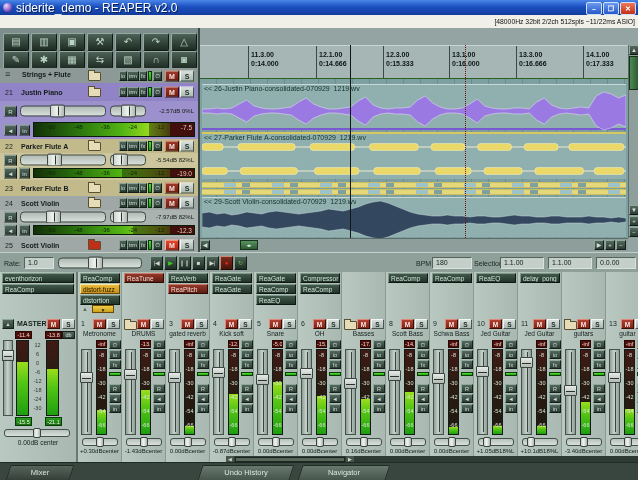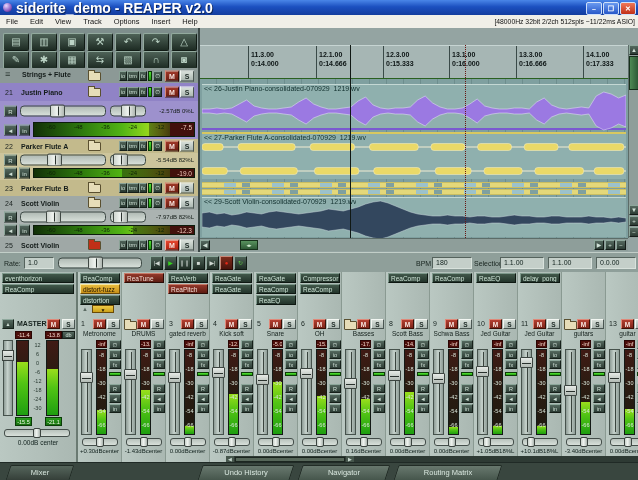--- a/index.html
+++ b/index.html
@@ -6,21 +6,21 @@
   body{width:638px;height:480px;position:relative;overflow:hidden;
        font-family:"Liberation Sans",sans-serif;background:#50605c;
        -webkit-font-smoothing:none}
   #win{position:absolute;inset:0}
 
   
   #titlebar{position:absolute;left:0;top:0;width:638px;height:15px;
     background:linear-gradient(180deg,#4a86e8,#1c50c0 45%,#123c9e);display:flex;align-items:center}
   #title-icon{width:9px;height:9px;margin:0 4px 0 3px;border-radius:50%;
     background:radial-gradient(circle at 35% 30%,#e8d8ff,#8a5ac0 60%,#3a1a60)}
-  #title-text{color:#fff;font-size:14px;font-weight:bold;text-shadow:1px 1px 0 #0a2458;white-space:nowrap}
+  #title-text{color:#fff;font-size:12px;font-weight:normal;text-shadow:1px 1px 0 #0a2458;white-space:nowrap}
   #tb-btns{position:absolute;right:2px;top:2px;display:flex;gap:1px}
   .tbb{width:14px;height:11px;font-size:7px;font-weight:bold;color:#fff;text-align:center;line-height:11px;
     border:1px solid #cfe0fa;border-radius:2px;background:linear-gradient(#6a9af0,#2858c8)}
   .tbb.close{background:linear-gradient(#f07858,#c03018)}
 
   
   #menubar{position:absolute;left:0;top:15px;width:638px;height:13px;background:#f0efe8;
     border-bottom:1px solid #8a948e;display:flex;align-items:center}
   #menu-items{display:flex}
   .menu-item{font-size:7.5px;color:#151515;padding:0 6px}
@@ -223,29 +223,20 @@
     <div id="title-icon"></div>
     <span id="title-text">siderite_demo - REAPER v2.0</span>
     <div id="tb-btns">
       <div class="tbb">–</div>
       <div class="tbb">❒</div>
       <div class="tbb close">✕</div>
     </div>
   </div>
 
   <div id="menubar">
-    <div id="menu-items">
-        <span class="menu-item">File</span>
-        <span class="menu-item">Edit</span>
-        <span class="menu-item">View</span>
-        <span class="menu-item">Track</span>
-        <span class="menu-item">Options</span>
-        <span class="menu-item">Insert</span>
-        <span class="menu-item">Help</span>
-      </div>
     <span id="audio-status">[48000Hz 32bit 2/2ch 512spls ~11/22ms ASIO]</span>
   </div>
 
   <div id="tcp">
     <div class="tbrow" id="tb-row1" style="top:5px">
         <div class="tbtn">▤</div>
         <div class="tbtn">▥</div>
         <div class="tbtn">▣</div>
         <div class="tbtn">⚒</div>
         <div class="tbtn">↶</div>
@@ -1076,19 +1067,15 @@
         <span class="tablabel">Mixer</span>
       </div>
       <div class="tab" style="left: 200px; width: 92px;">
         <div class="tabbg"></div>
         <span class="tablabel">Undo History</span>
       </div>
       <div class="tab" style="left: 300px; width: 88px;">
         <div class="tabbg"></div>
         <span class="tablabel">Navigator</span>
       </div>
-      <div class="tab" style="left: 396px; width: 104px;">
-        <div class="tabbg"></div>
-        <span class="tablabel">Routing Matrix</span>
-      </div>
     </div>
 
 </div>
 
 </body></html>

